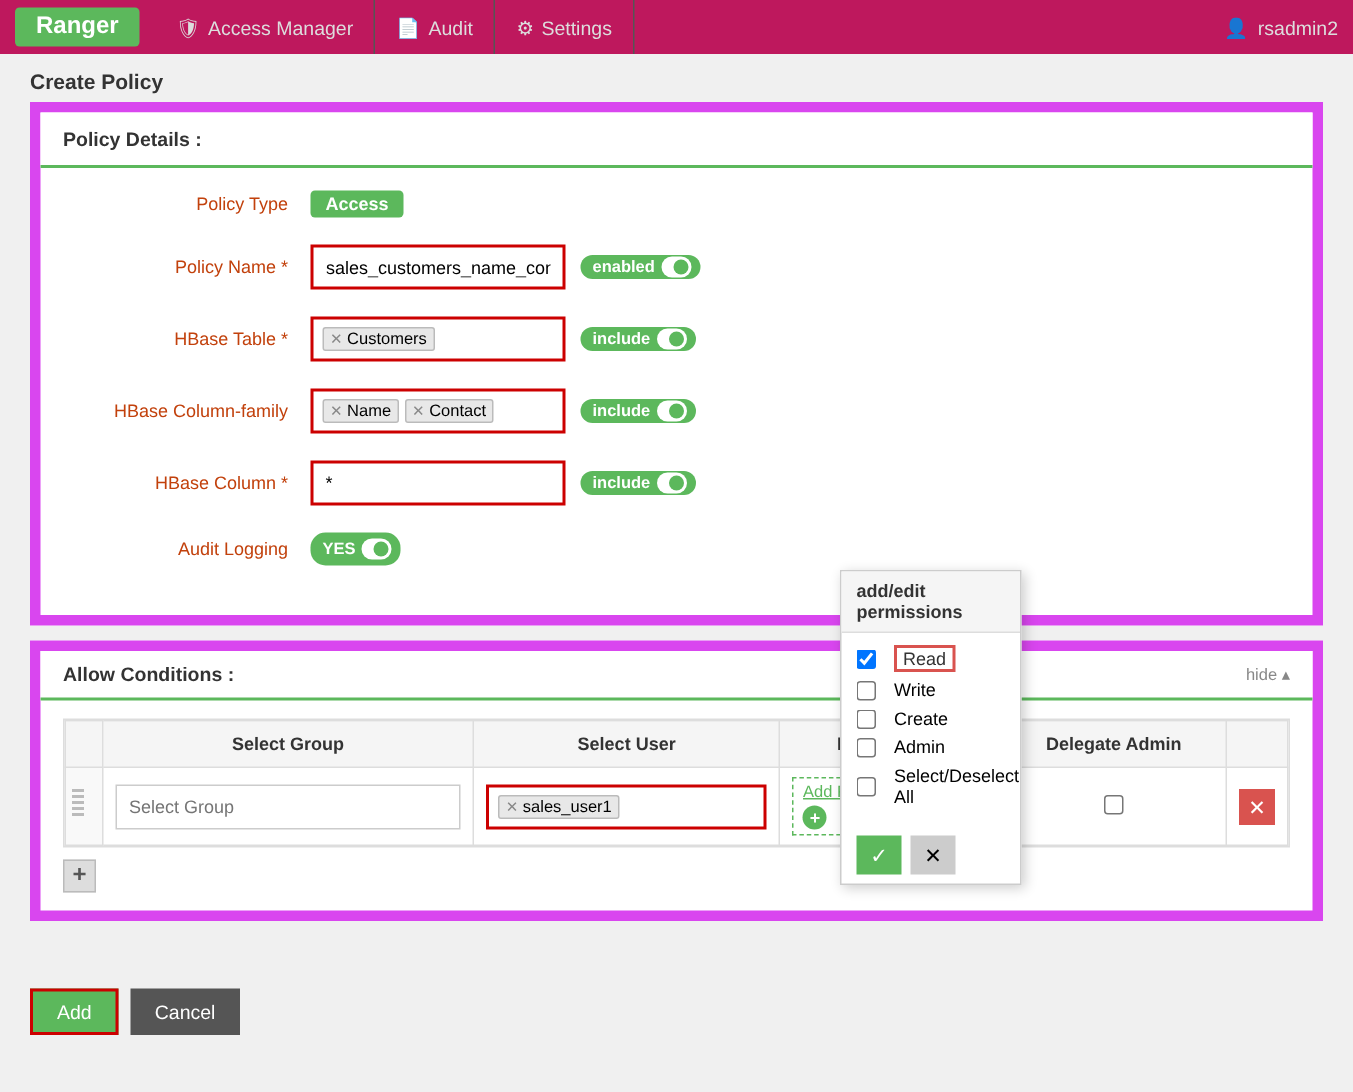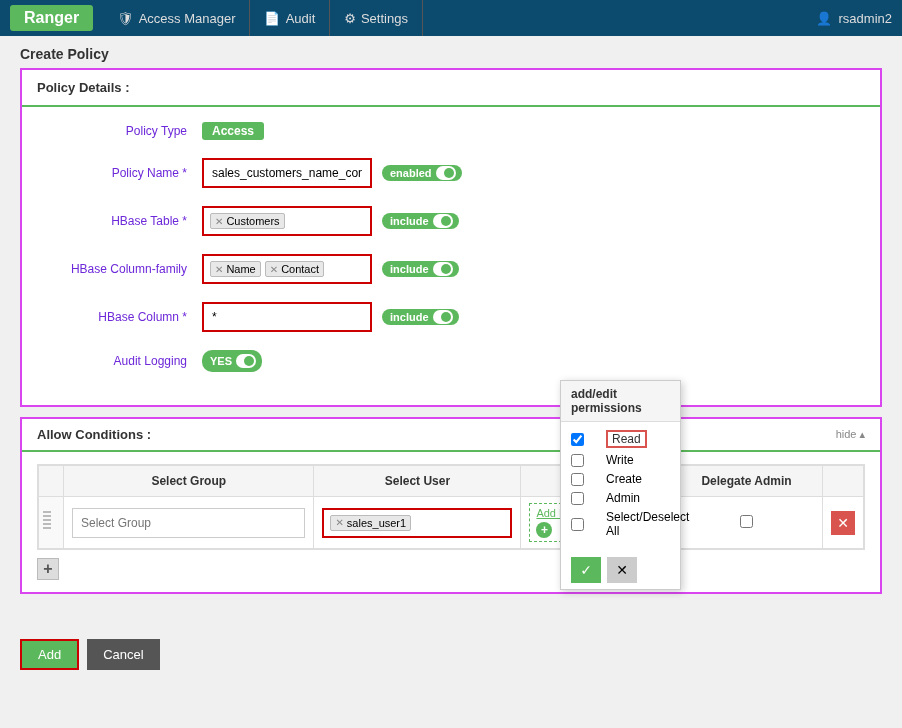--- a/index.html
+++ b/index.html
@@ -1,20 +1,20 @@
 <!DOCTYPE html>
 <html><head>
   <meta charset="utf-8">
   <style>
     * { box-sizing: border-box; margin: 0; padding: 0; }
     body { font-family: Arial, sans-serif; font-size: 13px; background: #f0f0f0; width: 902px; min-height: 728px; }
 
     
     .topnav {
-      background: #0c4a6e;
+      background: #be185d;
       display: flex;
       align-items: center;
       height: 36px;
       padding: 0 10px;
     }
     .topnav .brand {
       background: #5cb85c;
       color: white;
       font-weight: bold;
       font-size: 16px;
@@ -71,21 +71,21 @@
     
     .form-row {
       display: flex;
       align-items: center;
       margin-bottom: 18px;
     }
     .form-label {
       width: 160px;
       text-align: right;
       padding-right: 15px;
-      color: #6d28d9;
+      color: #c2410c;
       font-size: 12px;
       flex-shrink: 0;
     }
     .form-control-wrap {
       display: flex;
       align-items: center;
       gap: 10px;
     }
 
     
@@ -369,21 +369,21 @@
       font-weight: bold;
       border-bottom: 1px solid #ddd;
       color: #333;
     }
     .popup-body {
       padding: 8px 10px;
     }
     .popup-checkbox-row {
       display: flex;
       align-items: center;
-      gap: 22px;
+      gap: 12px;
       margin-bottom: 5px;
       font-size: 12px;
     }
     .popup-checkbox-row input[type=checkbox] {
       margin: 0;
     }
     .popup-actions {
       display: flex;
       gap: 6px;
       padding: 6px 10px;
@@ -406,21 +406,21 @@
       width: 30px;
       height: 26px;
       cursor: pointer;
       font-size: 14px;
       display: flex;
       align-items: center;
       justify-content: center;
     }
 
     .section-outer {
-      border: 2px solid #d946ef;
+      border: 7px solid #d946ef;
       background: white;
       margin-bottom: 10px;
     }
     .allow-body {
       padding: 12px 15px;
     }
     .table-wrapper {
       border: 1px solid #ddd;
       margin-bottom: 8px;
     }

